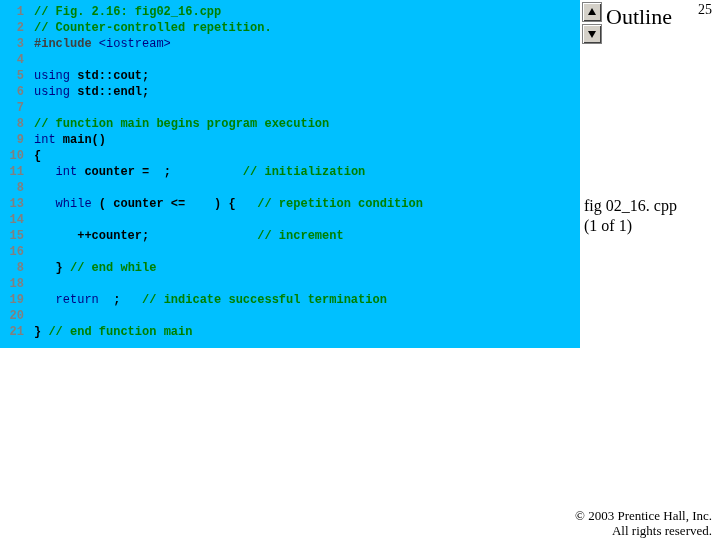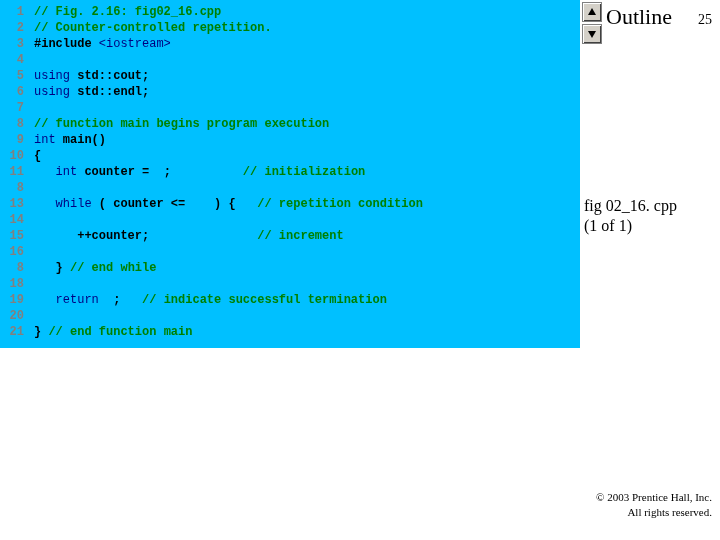--- a/index.html
+++ b/index.html
@@ -2,33 +2,33 @@
 <html><head>
 <meta charset="utf-8">
 <style>
   html,body{margin:0;padding:0;width:720px;height:540px;background:#fff;font-family:Arial,Helvetica,sans-serif;overflow:hidden}
   .slide{position:relative;width:720px;height:540px}
   .code-pane{position:absolute;left:0;top:0;width:580px;background:#00c0ff;padding:4px 0 8px 0}
   .code-line{display:flex;font-family:"Courier New",monospace;font-size:12px;line-height:16px;white-space:pre}
   .ln{width:24px;text-align:right;color:#808080;font-weight:bold;padding-right:10px;flex:0 0 24px}
   .seg{display:inline}
   .c-comment{color:#008000;font-weight:bold}
-  .c-pre{color:#000000;font-weight:bold}
+  .c-pre{color:#404040;font-weight:bold}
   .c-kw{color:#000080;font-weight:normal}
   .c-plain{color:#000;font-weight:bold}
   .c-dim{color:#000080;font-weight:normal}
   .right-col{position:absolute;left:580px;top:0;width:140px;height:380px}
   .nav{position:absolute;left:2px;top:2px;display:flex;flex-direction:column;gap:2px}
   .nav-btn{width:18px;height:18px;background:#d4d0c8;border:1px solid #808080;display:flex;align-items:center;justify-content:center;box-shadow:inset 1px 1px 0 #fff,inset -1px -1px 0 #404040}
   .nav-btn svg{width:10px;height:10px}
   .outline{position:absolute;left:26px;top:4px;font-family:"Times New Roman",serif;font-size:22px;color:#000}
-  .page-num{position:absolute;right:8px;top:12px;font-family:"Times New Roman",serif;font-size:14px;color:#000}
+  .page-num{position:absolute;right:8px;top:2px;font-family:"Times New Roman",serif;font-size:14px;color:#000}
   .fig-ref{position:absolute;left:4px;top:196px;font-family:"Times New Roman",serif;font-size:16px;color:#000}
   .fig-line{display:block;line-height:20px}
-  .copyright{position:absolute;right:8px;bottom:20px;text-align:right;font-family:"Times New Roman",serif;font-size:11px;color:#000}
+  .copyright{position:absolute;right:8px;bottom:2px;text-align:right;font-family:"Times New Roman",serif;font-size:13px;color:#000}
   .copyright div{line-height:15px}
 </style>
 </head>
 <body>
 
 <div class="slide">
 
   <div class="code-pane" id="code-pane">
       <div class="code-line"><span class="ln">1</span><span><span class="seg c-comment">// Fig. 2.16: fig02_16.cpp</span></span></div>
       <div class="code-line"><span class="ln">2</span><span><span class="seg c-comment">// Counter-controlled repetition.</span></span></div>

